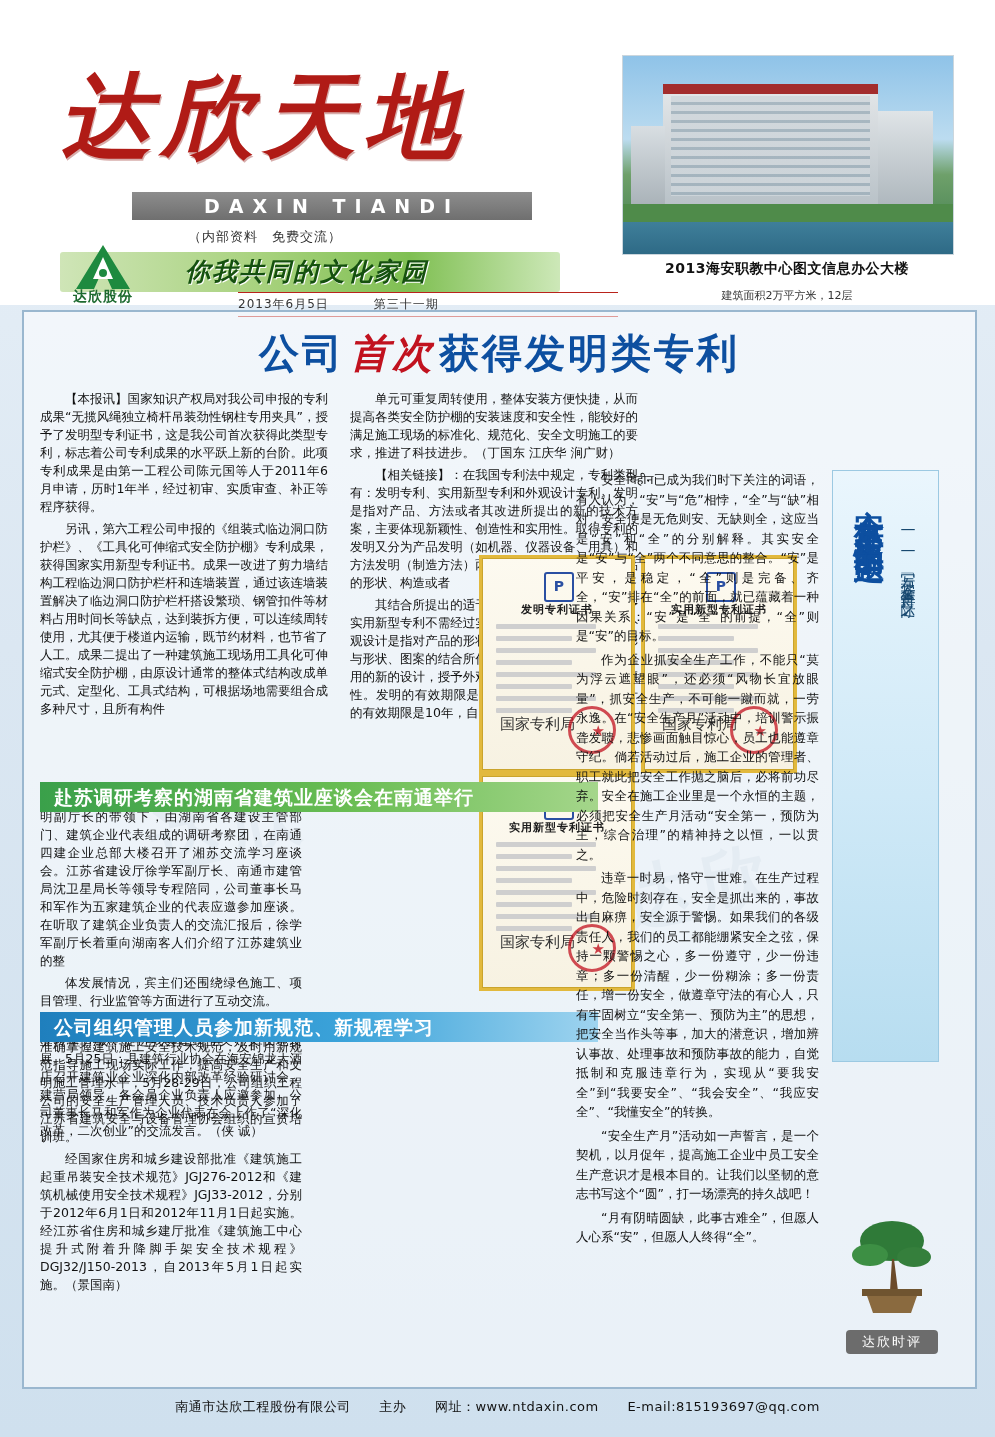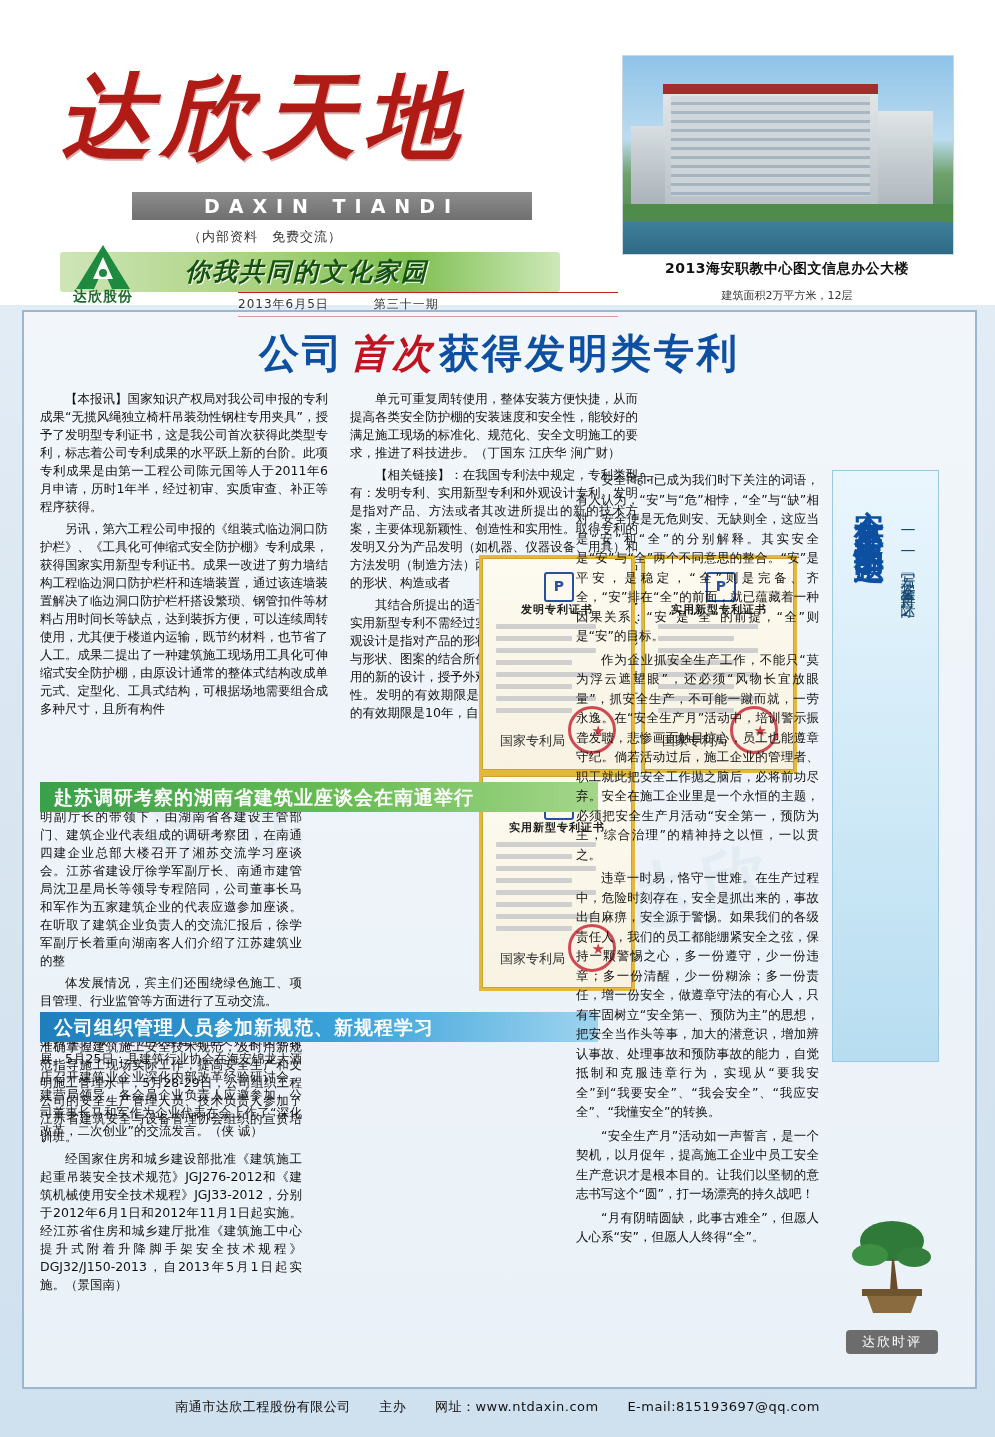--- a/index.html
+++ b/index.html
@@ -110,21 +110,21 @@
   .cert .cl.s{width:62%}
   .cert .cl.m{width:82%}
   .cert .seal{
     position:absolute;right:16px;bottom:16px;width:42px;height:42px;border-radius:50%;
     border:3px solid #c1121f;opacity:.75;
   }
   .cert .seal-star{
     position:absolute;right:27px;bottom:30px;color:#c1121f;font-size:15px;opacity:.8;
   }
   .cert .cert-sign{
-    position:absolute;left:18px;bottom:20px;font-size:13px;color:#333;
+    position:absolute;left:18px;bottom:36px;font-size:15px;color:#333;
   }
   
   .bar{
     position:absolute;height:30px;line-height:30px;color:#fff;font-weight:bold;
     font-size:19px;letter-spacing:1px;padding-left:14px;
     background:linear-gradient(180deg,#2f9ad6 0%,#1f7fbd 50%,#17考6aa 100%);
   }
   .bar-green{
     background:linear-gradient(90deg,#3aa04a 0%,#69bd53 55%,#a5d68b 100%);
   }

